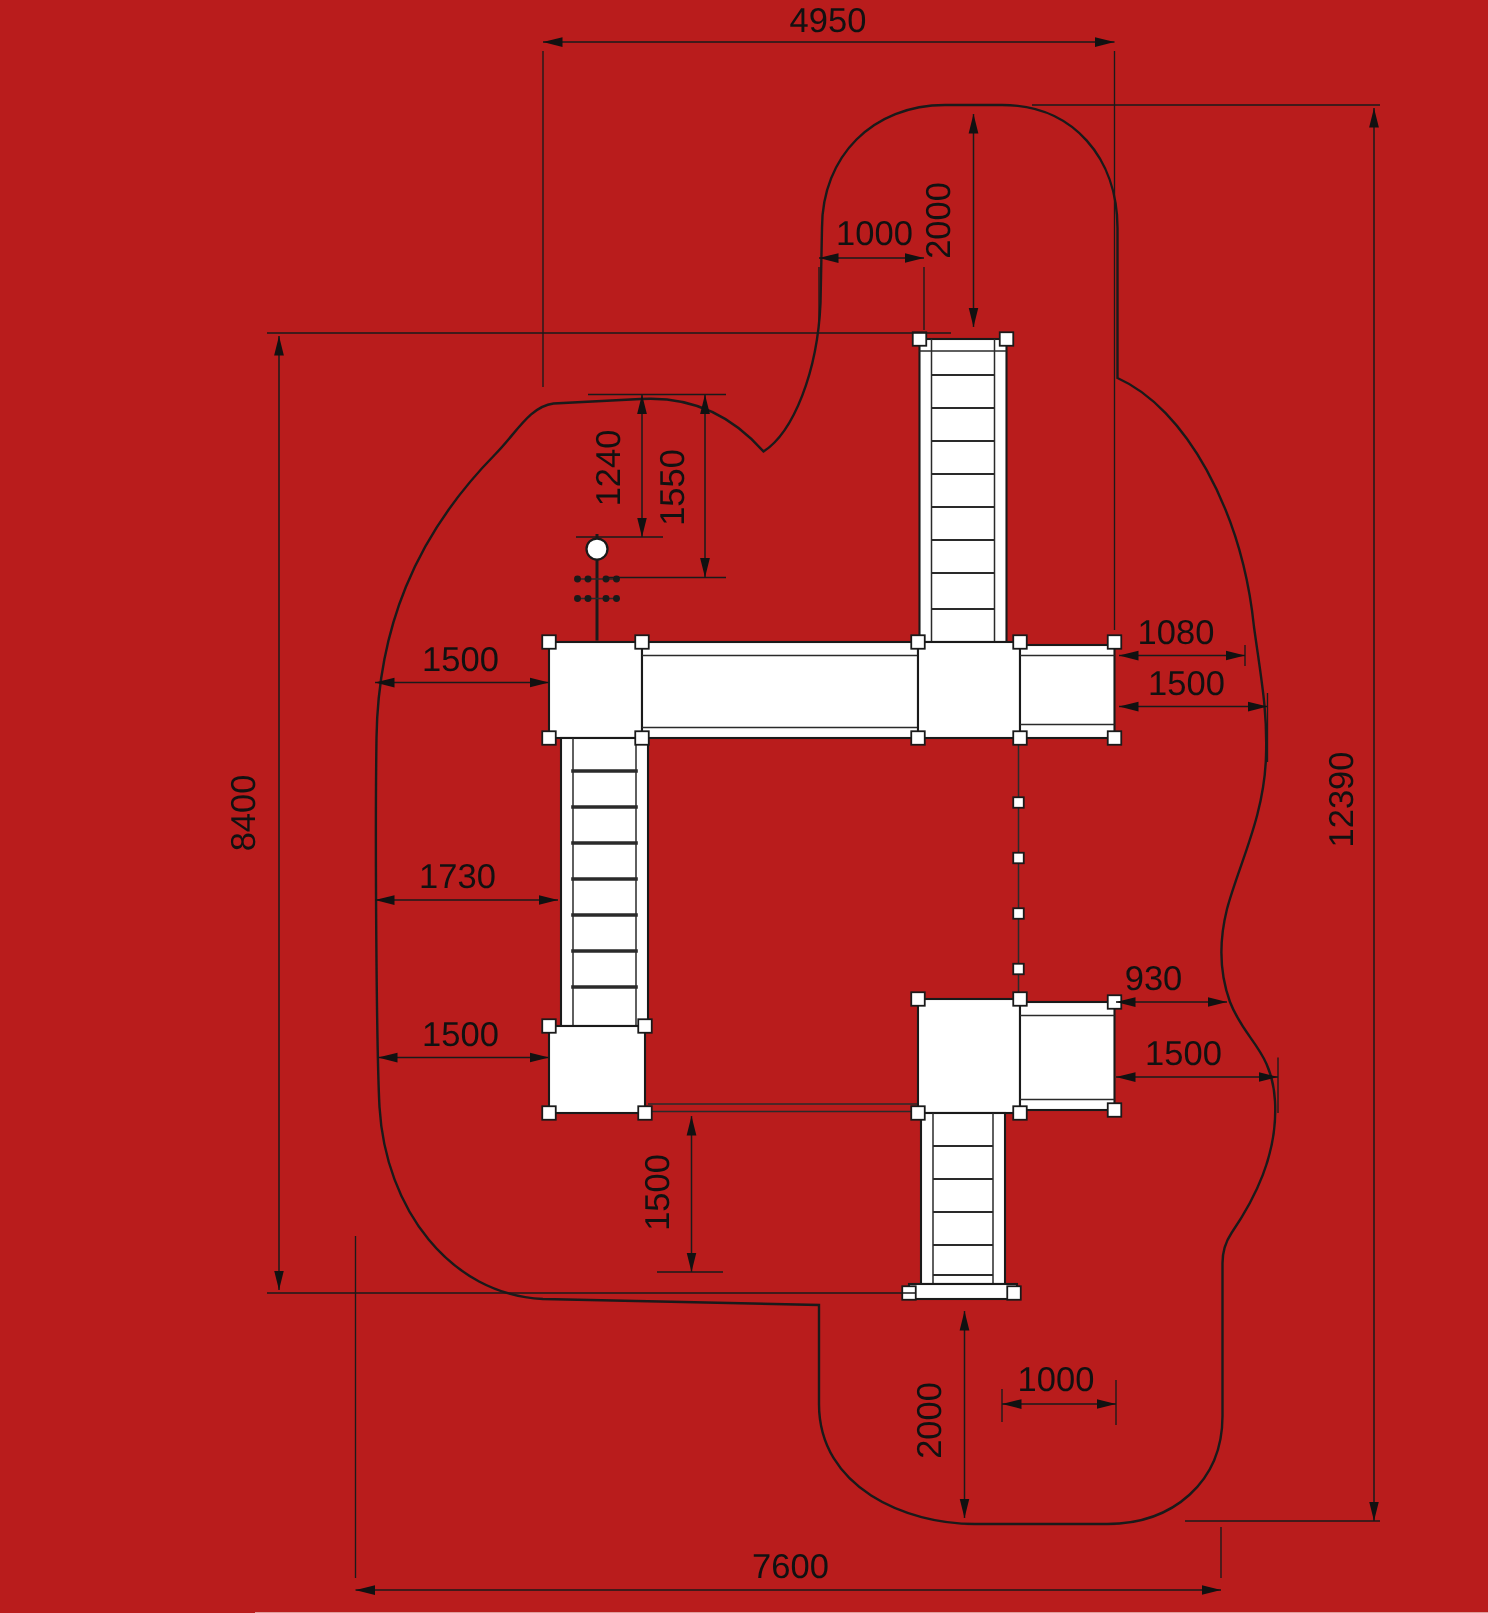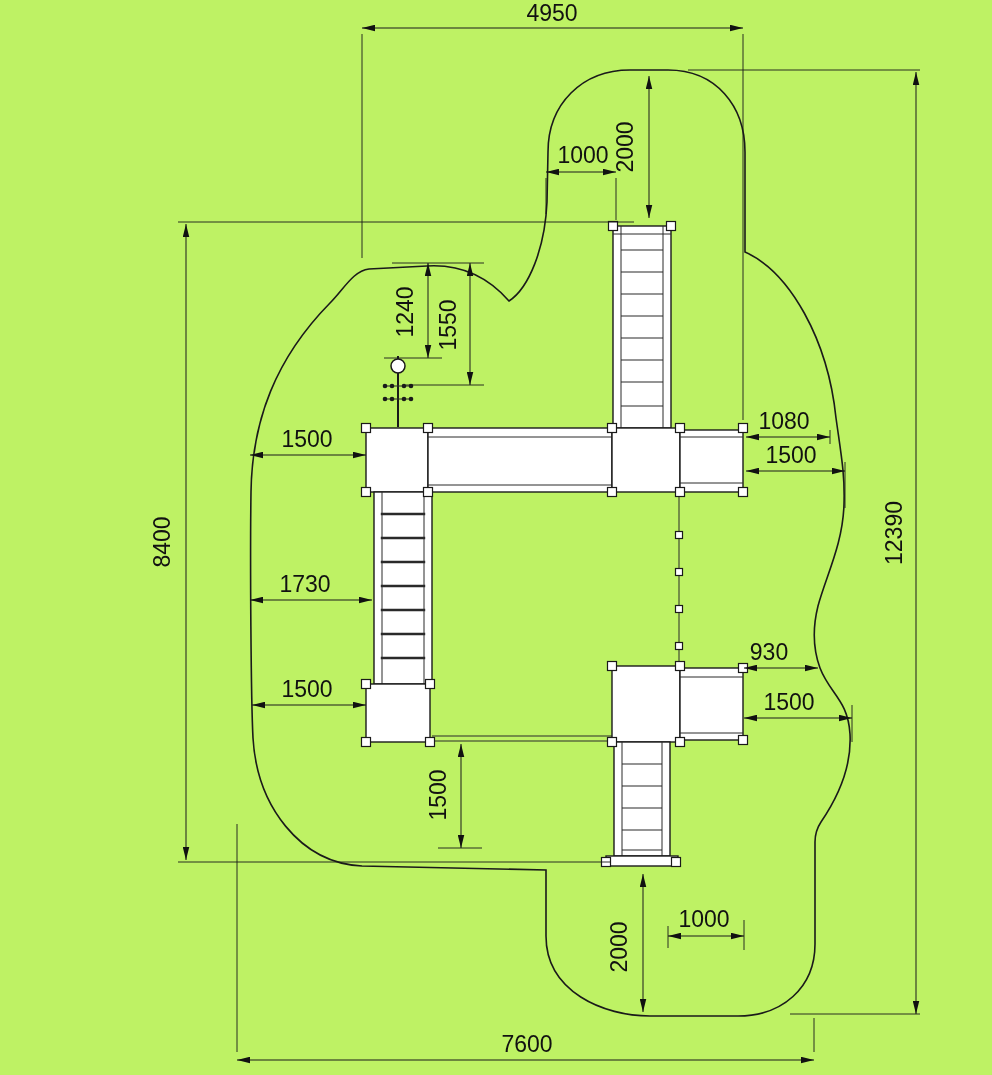--- a/index.html
+++ b/index.html
@@ -5,21 +5,21 @@
   html, body {
     margin: 0;
     padding: 0;
     background: #ffffff;
     font-family: "Liberation Sans", sans-serif;
   }
   .page {
     position: relative;
     width: 992px;
     height: 1075px;
-    background: #bef264;
+    background: #b91c1c;
     overflow: hidden;
   }
   svg { display: block; }
   .zone     { fill: none; stroke: #1a1a1a; stroke-width: 1.6; }
   .outline  { fill: #ffffff; stroke: #1a1a1a; stroke-width: 1.4; }
   .detail   { stroke: #2a2a2a; stroke-width: 1; fill: none; }
   .rung     { stroke: #2a2a2a; stroke-width: 1.2; fill: none; }
   .rungfat  { stroke: #2a2a2a; stroke-width: 2.4; fill: none; stroke-linecap: square; }
   .post     { fill: #ffffff; stroke: #1a1a1a; stroke-width: 1.2; }
   .dot      { fill: #1a1a1a; stroke: none; }

